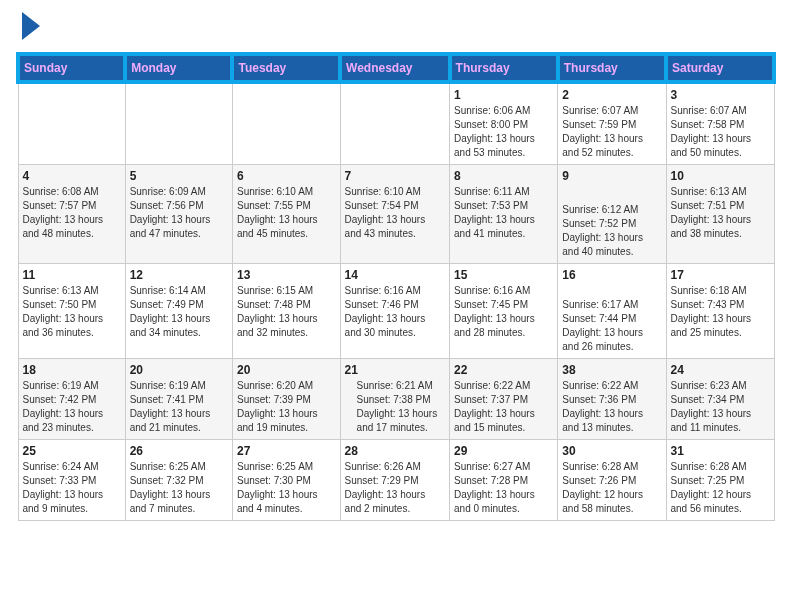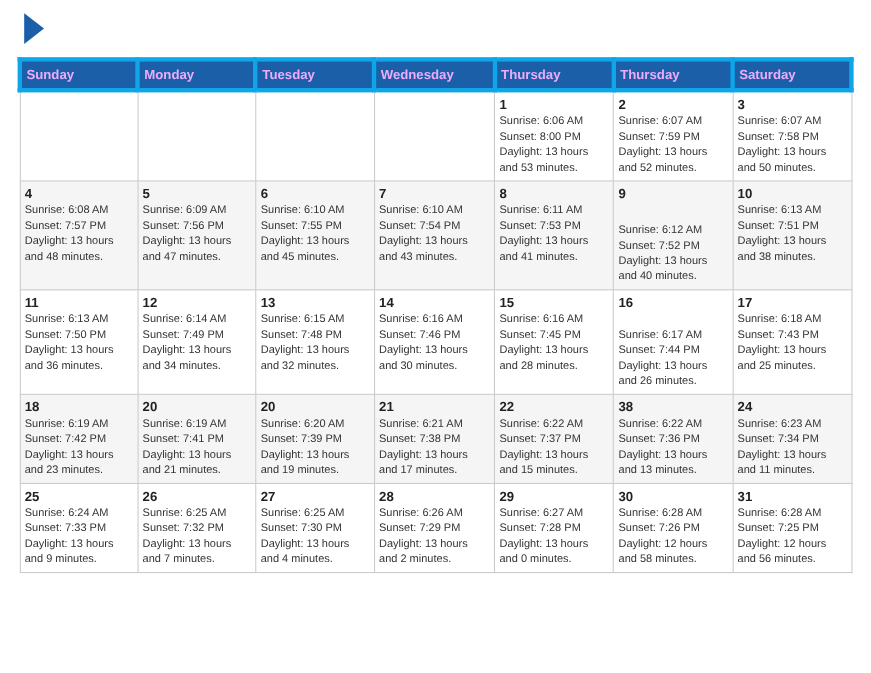--- a/index.html
+++ b/index.html
@@ -272,21 +272,21 @@
         </td>
         <td>
           <span class="day-num">20</span>
           <div class="day-info" style="white-space: pre-line;">Sunrise: 6:20 AM
 Sunset: 7:39 PM
 Daylight: 13 hours
 and 19 minutes.</div>
         </td>
         <td>
           <span class="day-num">21</span>
-          <div class="day-info" style="white-space: pre-line;">Sunrise: 6:21 AM
+          <div class="day-info" style="white-space: pre-line; margin-left: 12px;">Sunrise: 6:21 AM
 Sunset: 7:38 PM
 Daylight: 13 hours
 and 17 minutes.</div>
         </td>
         <td>
           <span class="day-num">22</span>
           <div class="day-info" style="white-space: pre-line;">Sunrise: 6:22 AM
 Sunset: 7:37 PM
 Daylight: 13 hours
 and 15 minutes.</div>

